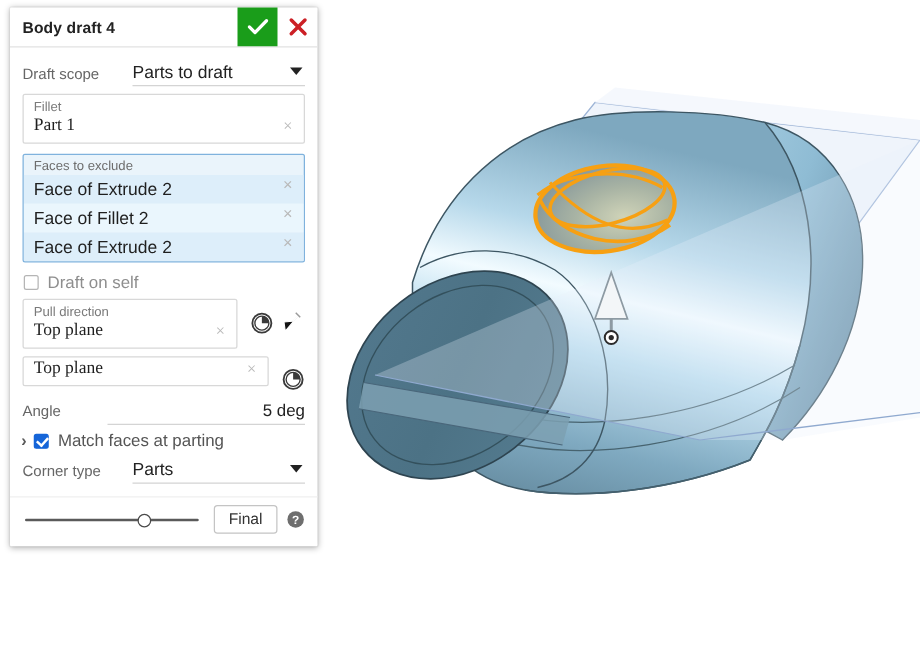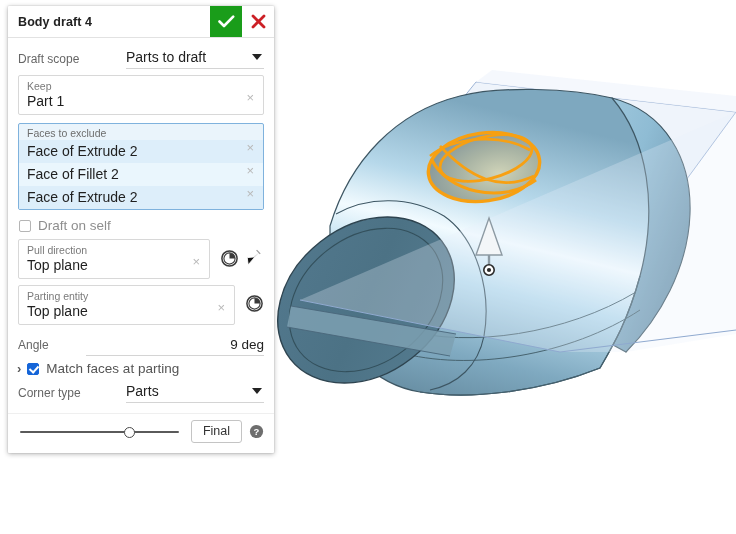--- a/index.html
+++ b/index.html
@@ -10,21 +10,21 @@
     -webkit-font-smoothing:antialiased;
     position:relative;
   }
 
   
   #viewport{position:absolute;left:0;top:0;width:736px;height:534px;background:#ffffff;}
   #viewport svg{display:block;}
 
   
   #panel{
-    position:absolute;left:8px;top:6px;width:266px;
+    position:absolute;left:8px;top:6px;width:246px;
     background:#ffffff;
     box-shadow:0 1px 5px rgba(0,0,0,.30), 0 0 0 1px rgba(0,0,0,.04);
     border-radius:1px;
     font-size:12px;color:#333;
   }
   .titlebar{
     height:32px;display:flex;align-items:center;
     border-bottom:1px solid #e2e2e2;
     padding-left:10px;box-sizing:border-box;
   }
@@ -36,42 +36,42 @@
     display:flex;align-items:center;justify-content:center;cursor:pointer;
   }
   .ok-btn svg{display:block;}
   .cancel-btn{
     width:32px;height:31px;display:flex;align-items:center;justify-content:center;cursor:pointer;
   }
 
   .body{padding:6px 10px 4px 10px;}
 
   
-  .row-dd{display:flex;align-items:center;margin:4px 0 6px 0;gap:40px;}
+  .row-dd{display:flex;align-items:center;margin:4px 0 6px 0;}
   .row-dd .lbl{font-size:12px;color:#666;width:68px;flex:none;}
   .dd{
     flex:1;position:relative;border-bottom:1px solid #d4d4d4;
-    padding:1px 0 3px 0;display:flex;align-items:center;cursor:pointer;
+    padding:1px 0 3px 0;display:flex;align-items:center;cursor:pointer;margin-left:20px;
   }
   .dd .val{font-size:14px;color:#222;flex:1;}
   .caret{
     width:0;height:0;border-left:5px solid transparent;border-right:5px solid transparent;
     border-top:6px solid #222;margin-right:2px;
   }
 
   
   .fieldbox{
     border:1px solid #d8d8d8;border-radius:2px;background:#fff;
     margin:0 0 8px 0;position:relative;
   }
   .fieldbox .cap{
     font-size:10.5px;color:#7a7a7a;padding:4px 8px 0 8px;line-height:12px;
   }
   .fieldbox .itm{
-    display:flex;padding:1px 8px 5px 8px;
+    display:flex;align-items:center;padding:1px 8px 5px 8px;font-family:Liberation Serif, serif;
   }
   .fieldbox .itm .txt{font-size:14px;color:#1f1f1f;flex:1;}
   .x{color:#b9b9b9;font-size:13px;line-height:10px;cursor:pointer;padding:0 1px;}
 
   
   .listbox{
     border:1px solid #7fb2dd;border-radius:2px;background:#eaf4fb;
     margin:0 0 8px 0;overflow:hidden;
   }
   .listbox .cap{font-size:10.5px;color:#6d6d6d;padding:3px 8px 1px 8px;line-height:12px;}
@@ -253,21 +253,21 @@
 
     <div class="row-dd">
       <span class="lbl">Draft scope</span>
       <div class="dd">
         <span class="val">Parts to draft</span>
         <span class="caret"></span>
       </div>
     </div>
 
     <div class="fieldbox">
-      <div class="cap">Keep</div>
+      <div class="cap">Fillet</div>
       <div class="itm">
         <span class="txt">Part 1</span>
         <span class="x">×</span>
       </div>
     </div>
 
     <div class="listbox">
       <div class="cap">Faces to exclude</div>
       <div class="listrow">
         <span class="txt">Face of Extrude 2</span>
@@ -304,38 +304,37 @@
         </svg>
         <svg class="icn" width="21" height="21" viewBox="0 0 21 21">
           <path d="M17.5 2.5 L5.2 16.8 L4.2 9.6 L10.8 9.0 Z" fill="#131313" stroke="#ffffff" stroke-width="0.9"></path>
           <path d="M13.6 2.2 L17.2 5.8" stroke="#9a9a9a" stroke-width="1.2"></path>
         </svg>
       </div>
     </div>
 
     <div class="pullwrap">
       <div class="fieldbox" style="margin-bottom:4px;">
-        <div class="cap">Parting entity</div>
         <div class="itm">
           <span class="txt">Top plane</span>
           <span class="x">×</span>
         </div>
       </div>
       <div class="icn-col">
         <svg class="icn" width="19" height="19" viewBox="0 0 19 19">
           <circle cx="9.5" cy="9.5" r="7.6" fill="#fff" stroke="#3a3a3a" stroke-width="1.5"></circle>
           <circle cx="9.5" cy="9.5" r="5.6" fill="#fff" stroke="#3a3a3a" stroke-width="1.1"></circle>
           <path d="M9.5 9.5 L9.5 3.9 A5.6 5.6 0 0 1 15.1 9.5 Z" fill="#3a3a3a"></path>
         </svg>
       </div>
     </div>
 
     <div class="anglerow">
       <span class="lbl">Angle</span>
-      <div class="anglefield">9 deg</div>
+      <div class="anglefield">5 deg</div>
     </div>
 
 
     <div class="cbrow">
       <span class="chev">›</span>
       <span class="cb on"></span>
       <span class="cbl">Match faces at parting</span>
     </div>
 
     <div class="row-dd">

